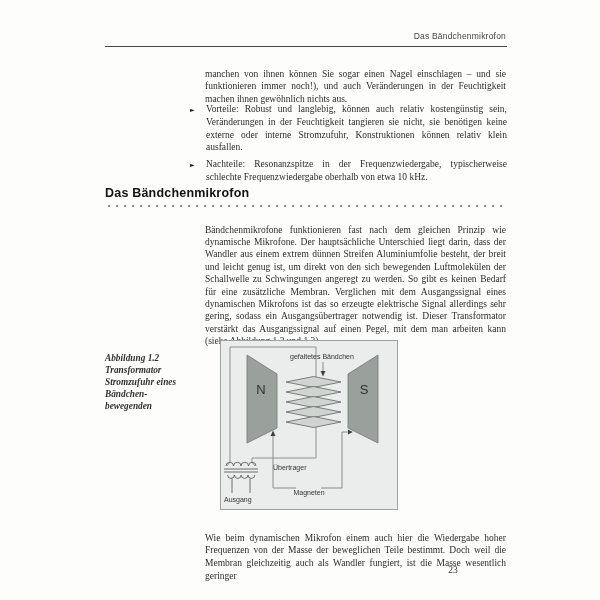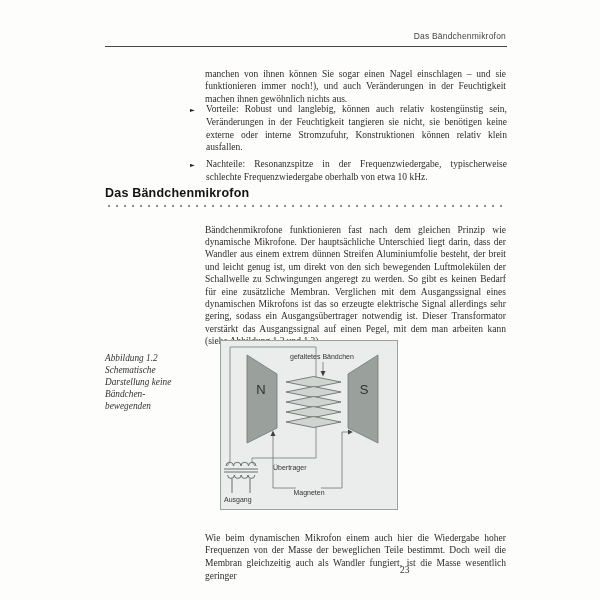--- a/index.html
+++ b/index.html
@@ -36,25 +36,25 @@
     font-size:12.5px;color:#131313;letter-spacing:.2px;
   }
   .dotted-rule{
     top:203px;left:105px;width:401px;height:4px;
     background-image:radial-gradient(circle, #8f8f8f 0.9px, transparent 1.1px);
     background-size:8px 4px;background-position:0 1px;background-repeat:repeat-x;
   }
   .para2{top:214px;line-height:12.4px;}
   .fig-caption{
     top:352px;left:105px;width:85px;font-style:italic;font-size:9.3px;
-    line-height:12px;color:#34322f;
+    line-height:12px;color:#34322f;font-weight:bold;
   }
   .figure-wrap{top:340px;left:220px;width:178px;height:170px;}
   .para3{top:522px;}
-  .page-number{top:565px;left:400px;width:106px;text-align:left;font-size:9.5px;color:#333;font-family:Liberation Serif, serif;}
+  .page-number{top:565px;left:400px;width:106px;text-align:center;font-size:9.5px;color:#333;font-family:Liberation Serif, serif;}
   
   .panel{stroke:#9aa29f;stroke-width:1;}
   .wire{fill:none;stroke:#8b928f;stroke-width:1;}
   .magnet{stroke:#6f7673;stroke-width:.8;}
   .fold{stroke:#4e5452;stroke-width:.7;}
   .leader{fill:none;stroke:#6f7673;stroke-width:.8;}
   .arrowhead{fill:#3d4240;}
   .fig-label{font-family:"Liberation Sans", sans-serif;font-size:7px;fill:#333;}
   .pole-label{font-family:"Liberation Sans", sans-serif;font-size:13px;fill:#2c312f;}
   .xfmr{fill:none;stroke:#5c6360;stroke-width:.9;}
@@ -77,22 +77,22 @@
   <div class="bullet-text">Nachteile: Resonanzspitze in der Frequenzwiedergabe, typischerweise schlechte Frequenzwiedergabe oberhalb von etwa 10 kHz.</div>
 </div>
 
 <h2 class="abs section-heading">Das Bändchenmikrofon</h2>
 <div class="abs dotted-rule"></div>
 
 <p class="abs body-text para2">Bändchenmikrofone funktionieren fast nach dem gleichen Prinzip wie dynamische Mikrofone. Der hauptsächliche Unterschied liegt darin, dass der Wandler aus einem extrem dünnen Streifen Aluminiumfolie besteht, der breit und leicht genug ist, um direkt von den sich bewegenden Luftmolekülen der Schallwelle zu Schwingungen angeregt zu werden. So gibt es keinen Bedarf für eine zusätzliche Membran. Verglichen mit dem Ausgangssignal eines dynamischen Mikrofons ist das so erzeugte elektrische Signal allerdings sehr gering, sodass ein Ausgangsübertrager notwendig ist. Dieser Transformator verstärkt das Ausgangssignal auf einen Pegel, mit dem man arbeiten kann (siehe Abbildung 1.2 und 1.3).</p>
 
 <div class="abs fig-caption">
   <div>Abbildung 1.2</div>
-  <div>Schematische</div>
-  <div>Darstellung keine</div>
+  <div>Transformator</div>
+  <div>Stromzufuhr eines</div>
   <div>Bändchen-</div>
   <div>bewegenden</div>
 </div>
 
 <div class="abs figure-wrap">
   <svg width="178" height="170" viewBox="0 0 178 170">
 
     <rect class="panel" x="0.5" y="0.5" width="177" height="169" fill="#eaedec"></rect>
 
     <path class="wire" d="M 7,126 L 10,122 L 10,7 L 96,7 L 96,118 L 32,118 L 32,122 L 35,126"></path>

